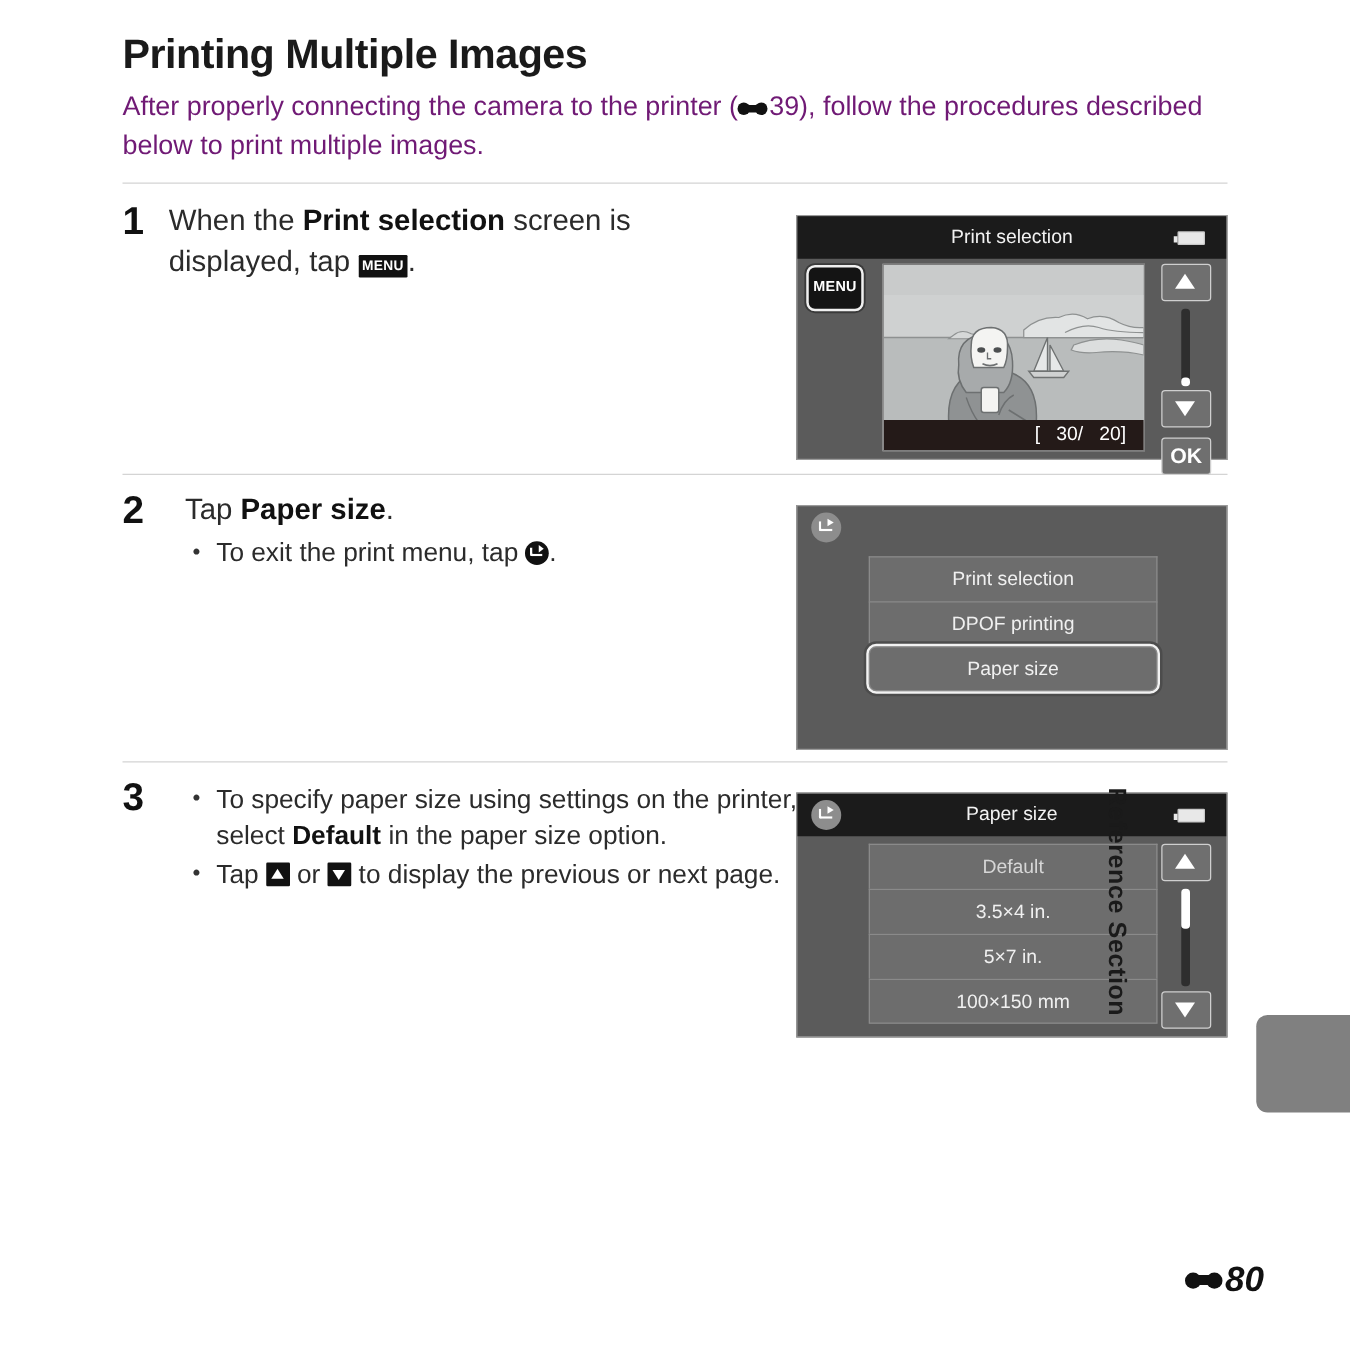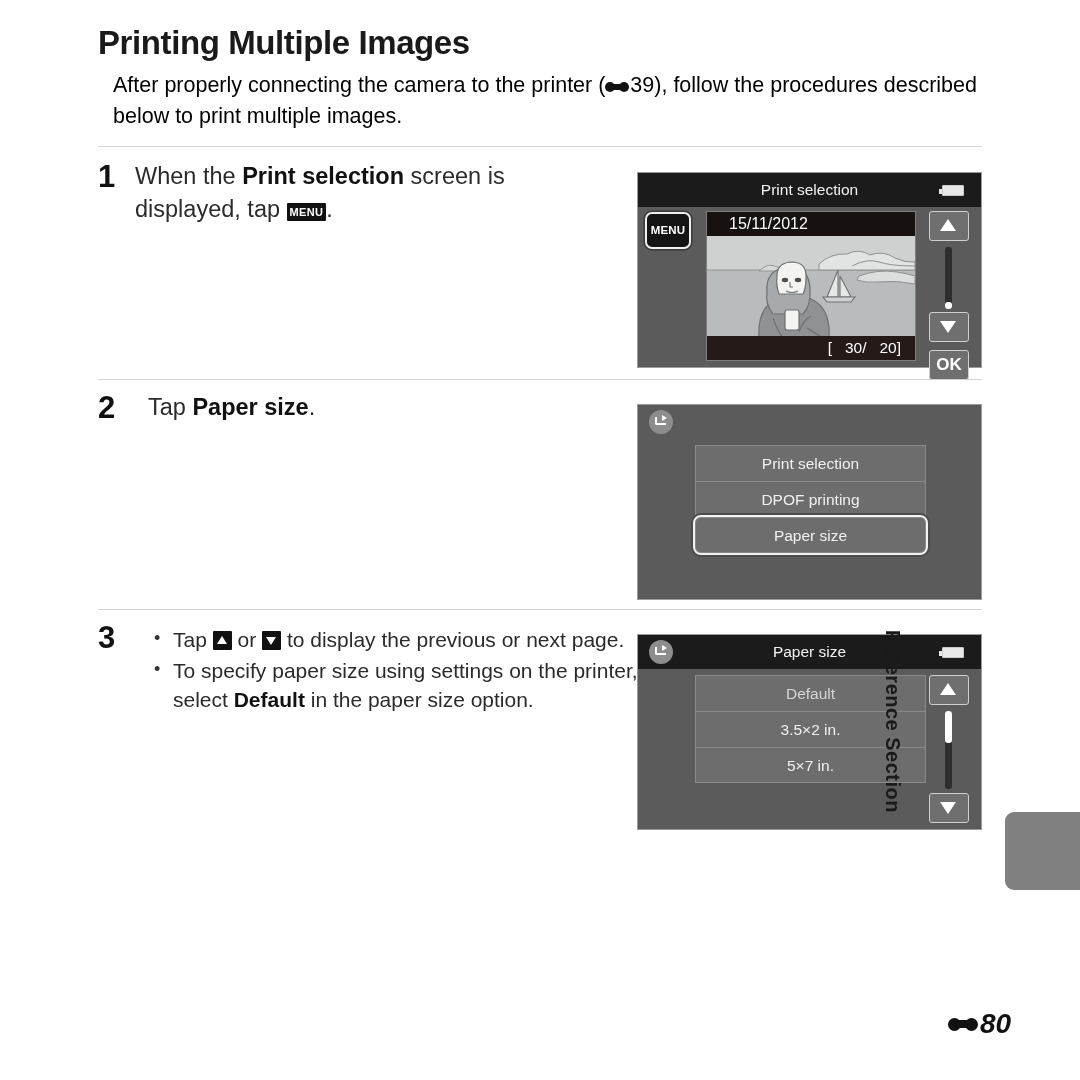--- a/index.html
+++ b/index.html
@@ -30,26 +30,26 @@
     left: 98px;
     top: 24px;
     font-size: 33px;
     font-weight: bold;
     letter-spacing: -0.4px;
     color: #1a1a1a;
   }
 
   .intro {
     position: absolute;
-    left: 113px;
+    left: 98px;
     top: 70px;
     width: 884px;
     font-size: 21.5px;
     line-height: 31px;
-    color: #000000;
+    color: #701a75;
   }
 
   .rule {
     position: absolute;
     left: 98px;
     width: 884px;
     height: 1px;
     background: #d4d4d4;
   }
   .rule.r1 { top: 146px; }
@@ -461,27 +461,30 @@
   <div class="rule r3"></div>
 
   <div class="step-num s1-num">1</div>
   <div class="step-body s1-body">
     <div class="step-head"><span>When the </span><b>Print selection</b><span> screen is displayed, tap </span><span class="ico-menu-inline">MENU</span><span>.</span></div>
   </div>
 
   <div class="step-num s2-num">2</div>
   <div class="step-body s2-body">
     <div class="step-head"><span>Tap </span><b>Paper size</b><span>.</span></div>
+    <ul class="bullets">
+      <li><span>To exit the print menu, tap </span><span class="ico-back-inline"></span><span>.</span></li>
+    </ul>
   </div>
 
   <div class="step-num s3-num">3</div>
   <div class="step-body s3-body">
     <ul class="bullets">
+      <li><span>To specify paper size using settings on the printer, select </span><b>Default</b><span> in the paper size option.</span></li>
       <li><span>Tap </span><span class="ico-arrow-inline up"><span class="tri"></span></span><span> or </span><span class="ico-arrow-inline down"><span class="tri"></span></span><span> to display the previous or next page.</span></li>
-      <li><span>To specify paper size using settings on the printer, select </span><b>Default</b><span> in the paper size option.</span></li>
     </ul>
   </div>
 
   <div class="lcd lcd-1">
     <div class="lcd-bar">
       <span class="lcd-title">Print selection</span>
       <span class="battery"></span>
     </div>
 
     <div class="menu-chip">
@@ -509,21 +512,20 @@
           <ellipse cx="78" cy="44" rx="3.2" ry="2.2" fill="#4c4f50"></ellipse>
           <ellipse cx="91" cy="44" rx="3.2" ry="2.2" fill="#4c4f50"></ellipse>
           <path d="M83 46 L83 51 L86 51" stroke="#6d7071" stroke-width="1.1" fill="none"></path>
           <path d="M79 55 Q85 58 91 55" stroke="#6d7071" stroke-width="1.2" fill="none"></path>
           <rect x="78" y="74" width="14" height="20" rx="2" fill="#f4f4f2" stroke="#6d7071" stroke-width="1.2"></rect>
           <path d="M92 96 Q96 84 104 80" stroke="#6d7071" stroke-width="1.2" fill="none"></path>
           <path d="M100 92 L116 102" stroke="#6d7071" stroke-width="1.4" fill="none"></path>
           <path d="M66 82 Q70 94 76 102" stroke="#6d7071" stroke-width="1.1" fill="none"></path>
         </g>
       </svg>
-      <div class="photo-date">15/11/2012</div>
       <div class="photo-count">[   30/   20]</div>
     </div>
 
     <div class="side-col">
       <div class="navbtn up" style="top:0px; left:2px;">
           <span class="tri"></span>
         </div>
       <div class="scroll-track" style="top:36px; left:18px; width:7px; height:62px;">
         <div class="scroll-thumb" style="left:0; bottom:0; width:7px; height:7px;"></div>
       </div>
@@ -550,22 +552,23 @@
     <div class="lcd-bar">
       <span class="lcd-title">Paper size</span>
       <span class="battery"></span>
     </div>
     <div class="back-btn">
       <span class="ar1"></span>
         <span class="ar2"></span>
     </div>
     <div class="list" style="top:40px; left:57px; width:231px;">
       <div class="list-item dim">Default</div>
-      <div class="list-item">3.5×2 in.</div>
+      <div class="list-item">3.5×4 in.</div>
       <div class="list-item">5×7 in.</div>
+      <div class="list-item">100×150 mm</div>
     </div>
     <div class="side-col" style="top:40px;">
       <div class="navbtn up" style="top:0px; left:2px;">
           <span class="tri"></span>
         </div>
       <div class="scroll-track" style="top:36px; left:18px; width:7px; height:78px;">
         <div class="scroll-thumb" style="left:0; top:0; width:7px; height:32px;"></div>
       </div>
       <div class="navbtn down" style="top:118px; left:2px;">
           <span class="tri"></span>

